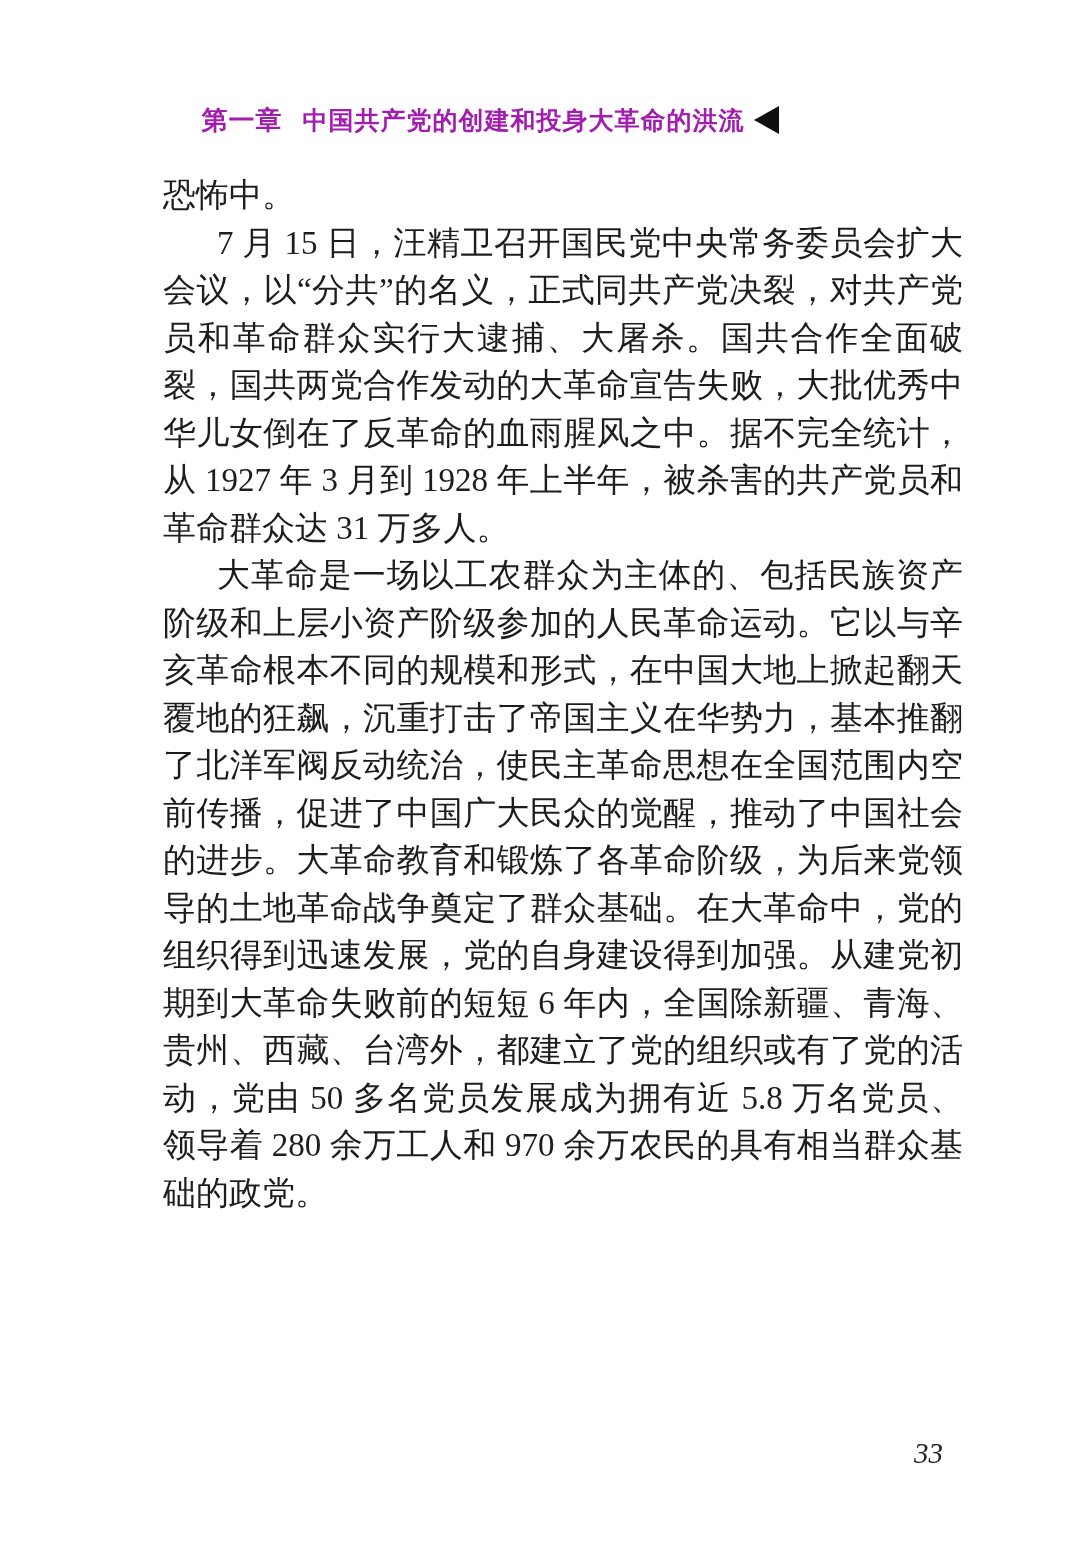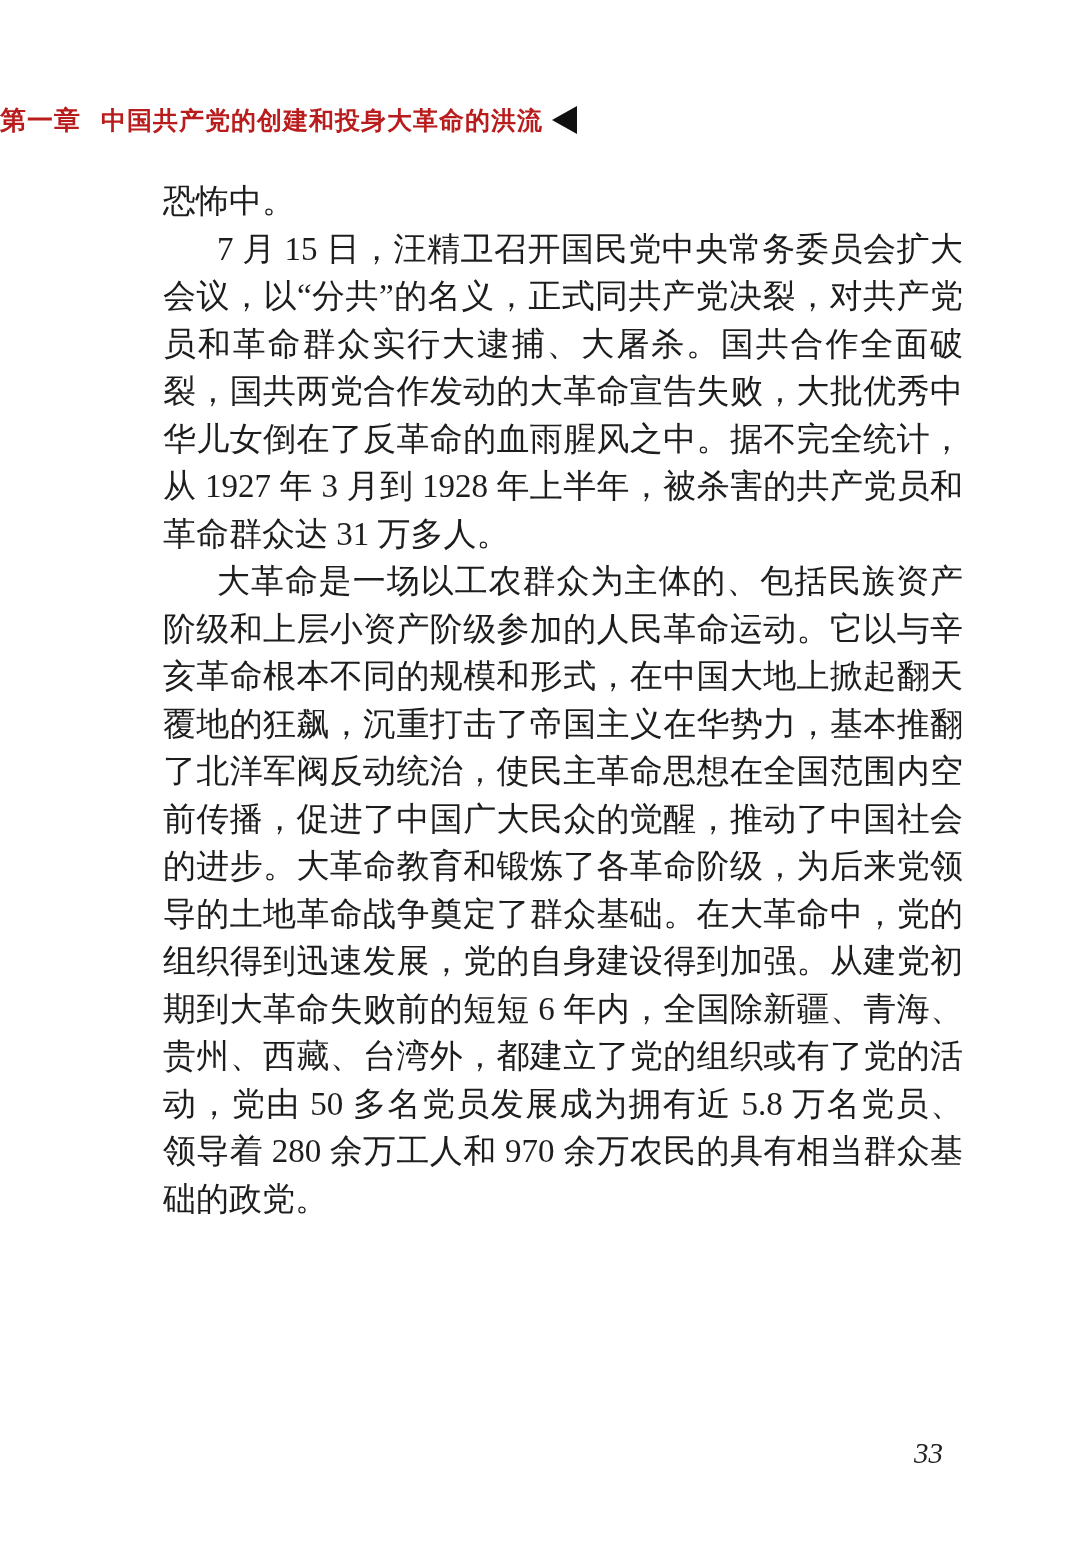--- a/index.html
+++ b/index.html
@@ -13,25 +13,25 @@
     height: 1545px;
     background: #ffffff;
     overflow: hidden;
   }
   
   .running-head {
     position: absolute;
     top: 103px;
     left: 0;
     right: 100px;
-    text-align: left;
+    text-align: center;
     font-family: "Liberation Sans", "DejaVu Sans", sans-serif;
     font-size: 25px;
     line-height: 34px;
-    color: #b91c1c;
+    color: #a21caf;
     letter-spacing: 1px;
     white-space: nowrap;
   }
   .chapter-label {
     font-weight: 700;
     font-size: 26px;
     margin-right: 20px;
   }
   .chapter-title {
     font-weight: 600;
@@ -42,21 +42,21 @@
     height: 0;
     border-top: 14px solid transparent;
     border-bottom: 14px solid transparent;
     border-right: 25px solid #101010;
     margin-left: 9px;
     vertical-align: -5px;
   }
   
   .body-text {
     position: absolute;
-    top: 178px;
+    top: 172px;
     left: 163px;
     width: 800px;
     font-family: "Liberation Serif", "DejaVu Serif", serif;
     font-size: 33px;
     line-height: 47.5px;
     color: #1d1d1d;
     text-align: justify;
   }
   .body-text p {
     margin: 0;

